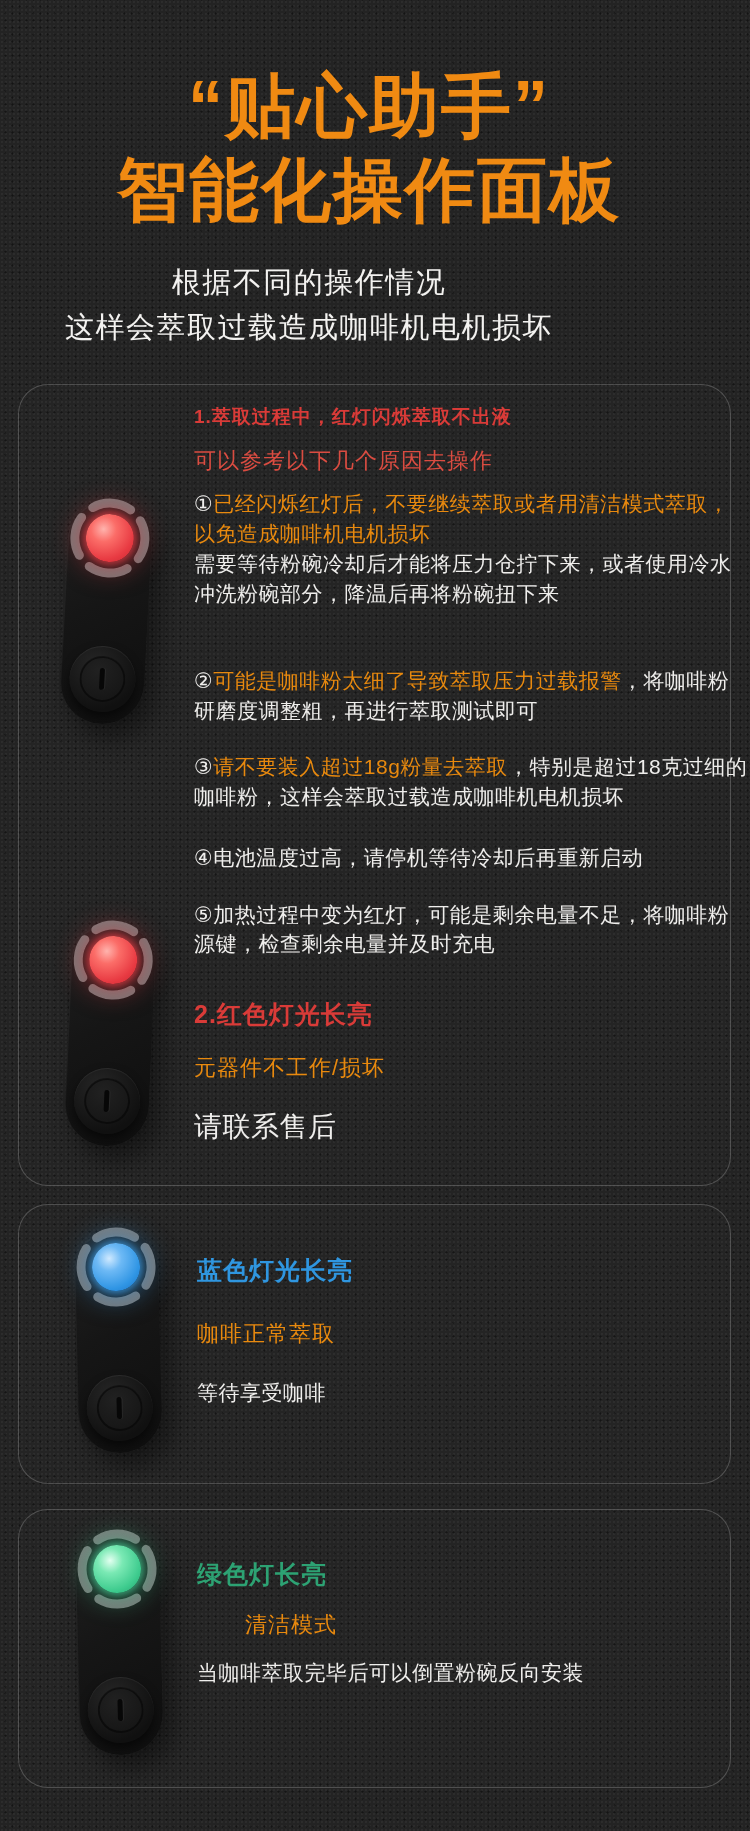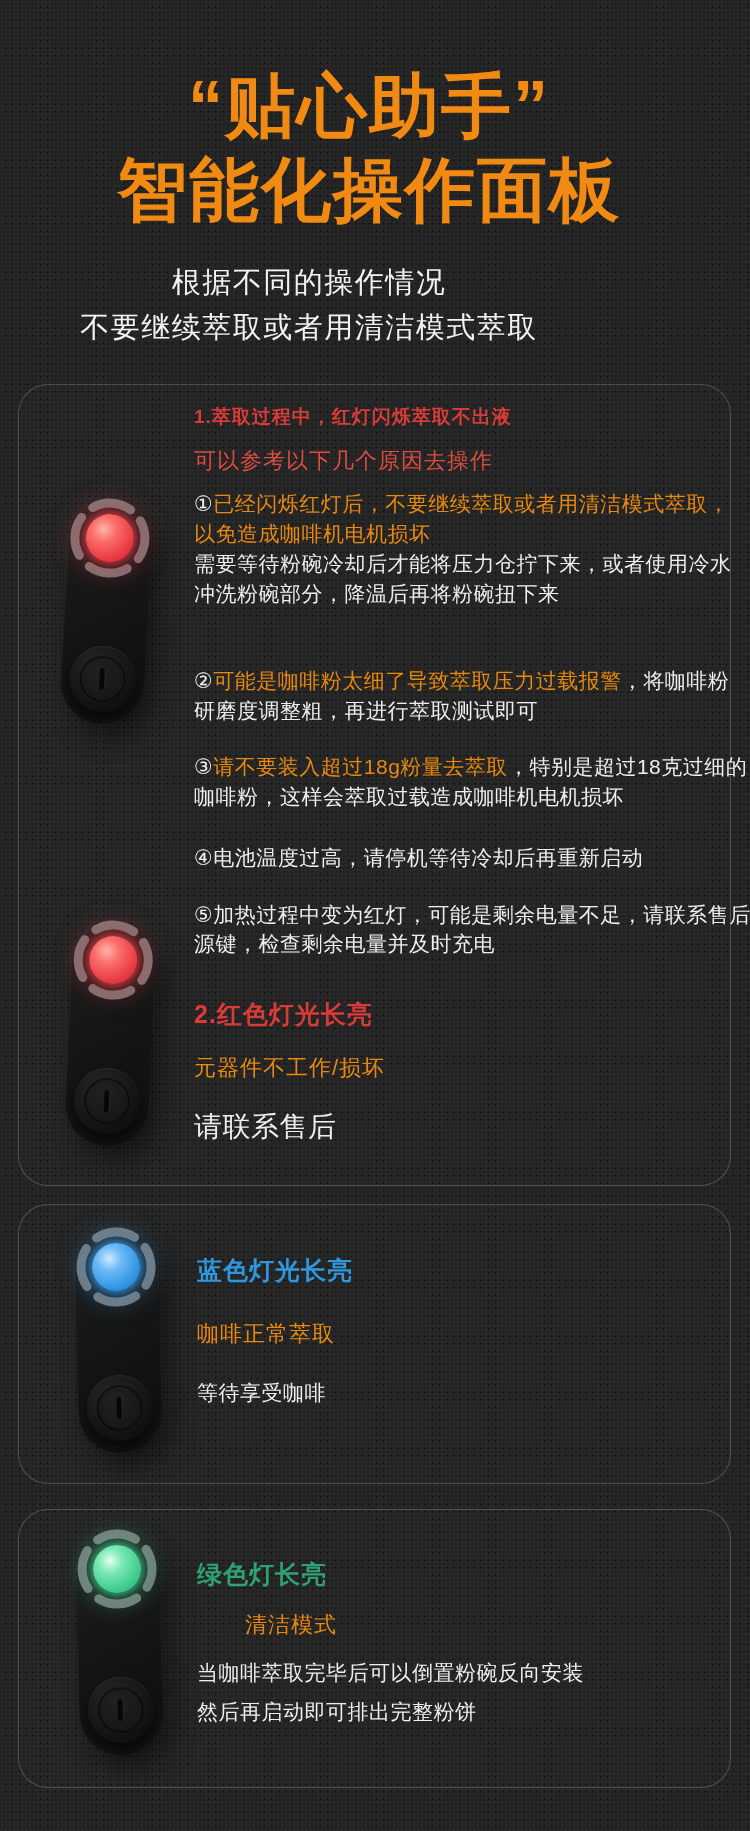--- a/index.html
+++ b/index.html
@@ -105,51 +105,51 @@
 </style>
 </head>
 <body>
 
 <div class="title">
   <div>“贴心助手”</div>
   <div>智能化操作面板</div>
 </div>
 <div class="subtitle">
   <div>根据不同的操作情况</div>
-  <div>不要继续萃取或者用清洁模式萃取</div>
+  <div>这样会萃取过载造成咖啡机电机损坏</div>
 </div>
 
 <div class="card c1"></div>
 <div class="card c2"></div>
 <div class="card c3"></div>
 
 <div class="txt h-red">1.萃取过程中，红灯闪烁萃取不出液</div>
 <div class="txt h-red2">可以参考以下几个原因去操作</div>
 
 <div class="txt p-body p1"><span class="w">①</span><span class="o">已经闪烁红灯后，不要继续萃取或者用清洁模式萃取，</span><br><span class="o">以免造成咖啡机电机损坏</span><br><span class="w">需要等待粉碗冷却后才能将压力仓拧下来，或者使用冷水</span><br><span class="w">冲洗粉碗部分，降温后再将粉碗扭下来</span><br></div>
 
 <div class="txt p-body p2"><span class="w">②</span><span class="o">可能是咖啡粉太细了导致萃取压力过载报警</span><span class="w">，将咖啡粉</span><br><span class="w">研磨度调整粗，再进行萃取测试即可</span></div>
 
 <div class="txt p-body p3"><span class="w">③</span><span class="o">请不要装入超过18g粉量去萃取</span><span class="w">，特别是超过18克过细的</span><br><span class="w">咖啡粉，这样会萃取过载造成咖啡机电机损坏</span></div>
 
 <div class="txt p-body p4">④电池温度过高，请停机等待冷却后再重新启动</div>
 
-<div class="txt p-body p5"><span class="w">⑤加热过程中变为红灯，可能是剩余电量不足，请联系售后</span><br><span class="w">源键，检查剩余电量并及时充电</span></div>
+<div class="txt p-body p5"><span class="w">⑤加热过程中变为红灯，可能是剩余电量不足，将咖啡粉</span><br><span class="w">源键，检查剩余电量并及时充电</span></div>
 
 <div class="txt h2-red">2.红色灯光长亮</div>
 <div class="txt h2-sub">元器件不工作/损坏</div>
 <div class="txt h2-note">请联系售后</div>
 
 <div class="txt h-blue">蓝色灯光长亮</div>
 <div class="txt b-sub">咖啡正常萃取</div>
 <div class="txt b-note">等待享受咖啡</div>
 
 <div class="txt h-green">绿色灯长亮</div>
 <div class="txt g-sub">清洁模式</div>
-<div class="txt g-body"><span class="w">当咖啡萃取完毕后可以倒置粉碗反向安装</span><br><span class="w">然后再启动即可排出完整粉饼</span></div>
+<div class="txt g-body"><span class="w">当咖啡萃取完毕后可以倒置粉碗反向安装</span><br></div>
 
 <div class="device d1">
   <svg class="ring" width="84" height="84" viewBox="0 0 84 84">
       <circle cx="42" cy="42" r="35" fill="none" stroke="#8f8f8f" stroke-opacity="0.8" stroke-width="9" stroke-linecap="round" stroke-dasharray="40 14.98" transform="rotate(-32.7 42 42)"></circle>
     </svg>
   <div class="led led-red"></div>
   <div class="pwr">
       <div class="pwr-face"></div>
       <div class="pwr-bar"></div>
     </div>

